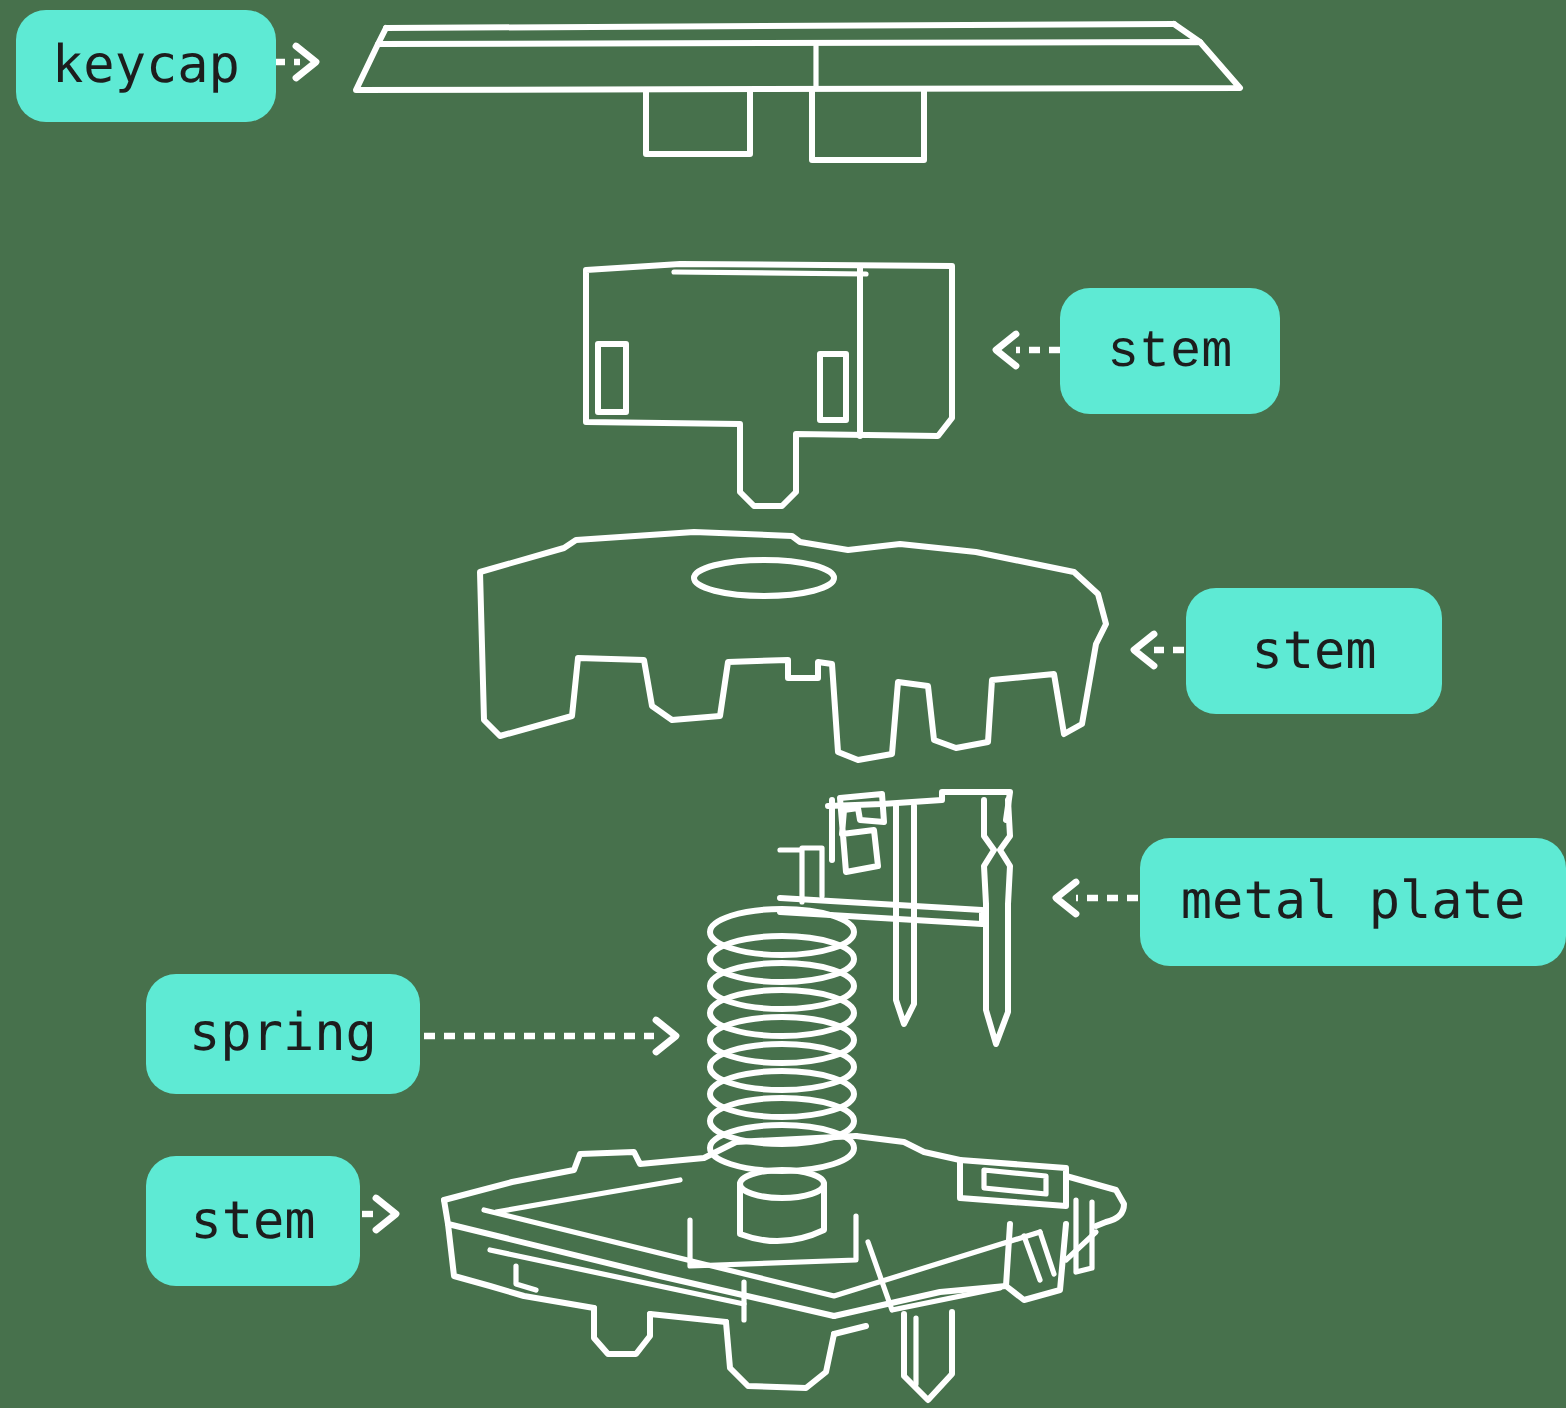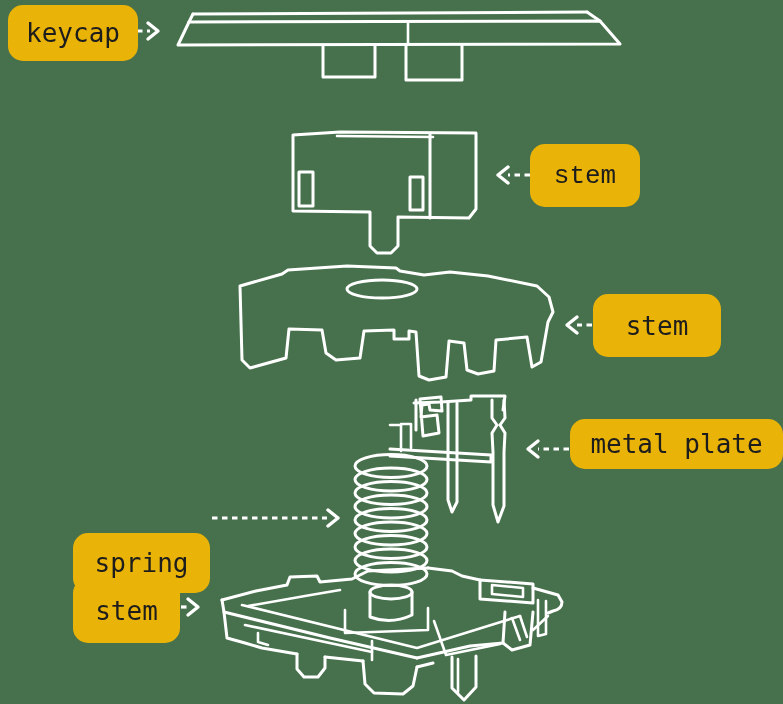--- a/index.html
+++ b/index.html
@@ -10,33 +10,33 @@
     overflow:hidden;
     font-family:"DejaVu Sans Mono","Liberation Mono",monospace;
   }
   svg.art{position:absolute;left:0;top:0;}
   .line{fill:none;stroke:#FFFFFF;stroke-width:3;stroke-linecap:round;stroke-linejoin:round;}
   .thin{stroke-width:2.6;}
   .dash{fill:none;stroke:#FFFFFF;stroke-width:3.2;stroke-dasharray:5.5 4.5;stroke-linecap:butt;}
   .head{fill:none;stroke:#FFFFFF;stroke-width:3.4;stroke-linecap:round;stroke-linejoin:round;}
   .label{
     position:absolute;
-    background:#eab308;
+    background:#5eead4;
     border-radius:15px;
     display:flex;align-items:center;justify-content:center;
     color:#1D1D1D;
     font-size:26px;
     white-space:pre;
     z-index:5;
   }
   .lbl-keycap{left:8px;top:5px;width:130px;height:56px;}
   .lbl-stem{left:530px;top:144px;width:110px;height:63px;font-family:Liberation Mono, monospace;}
   .lbl-cover{left:593px;top:294px;width:128px;height:63px;}
-  .lbl-metal-plate{left:570px;top:419px;width:213px;height:50px;}
-  .lbl-spring{left:73px;top:487px;width:137px;height:60px;margin-top:46px;}
+  .lbl-metal-plate{left:570px;top:419px;width:213px;height:64px;}
+  .lbl-spring{left:73px;top:487px;width:137px;height:60px;}
   .lbl-base{left:73px;top:578px;width:107px;height:65px;}
 </style>
 </head>
 <body>
 
 <div class="canvas">
 
   <svg class="art" width="783" height="704" viewBox="0 0 783 704">
 
     <g>

